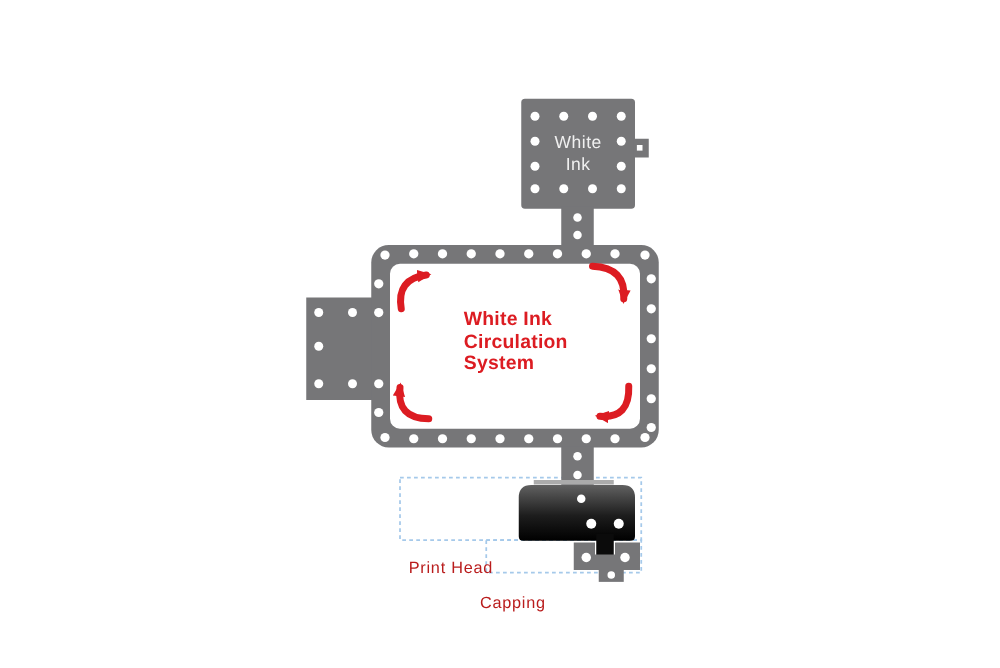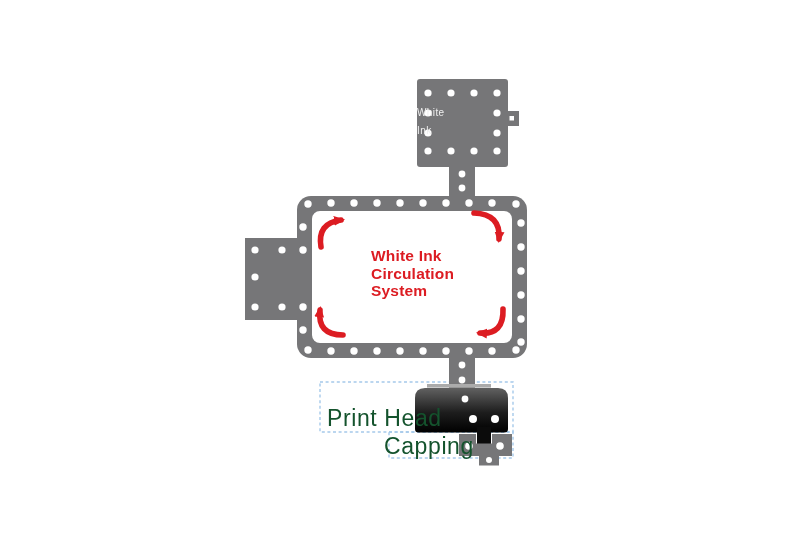--- a/index.html
+++ b/index.html
@@ -23,35 +23,37 @@
   }
   .dashed-box {
     fill: none;
     stroke: #a5c9ea;
     stroke-width: 1.4;
     stroke-dasharray: 3 2.6;
   }
   .label { position: absolute; white-space: pre-line; }
   .tank-label {
     left: 417px; top: 104px; width: 91px;
+    text-align: center;
     color: #f0f0f0;
-    font-size: 10px; line-height: 18px;
+    font-size: 14px; line-height: 18px;
     letter-spacing: 0.4px;
   }
   .loop-label {
     left: 371px; top: 247px;
     color: #dc1c22;
     font-size: 15.5px; line-height: 17.5px;
     font-weight: bold;
     letter-spacing: 0.2px;
   }
   .blue-label {
-    color: #14532d;
-    font-size: 23px; line-height: 20px;
+    color: #b91c1c;
+    font-size: 13px; line-height: 20px;
     letter-spacing: 0.6px;
+    margin-top: 36px;
   }
   .print-head-label { left: 327px; top: 408px; }
   .capping-label    { left: 384px; top: 436px; }
 </style>
 </head>
 <body>
 
 <div class="stage">
 
   <svg width="800" height="534" viewBox="0 0 800 534">

